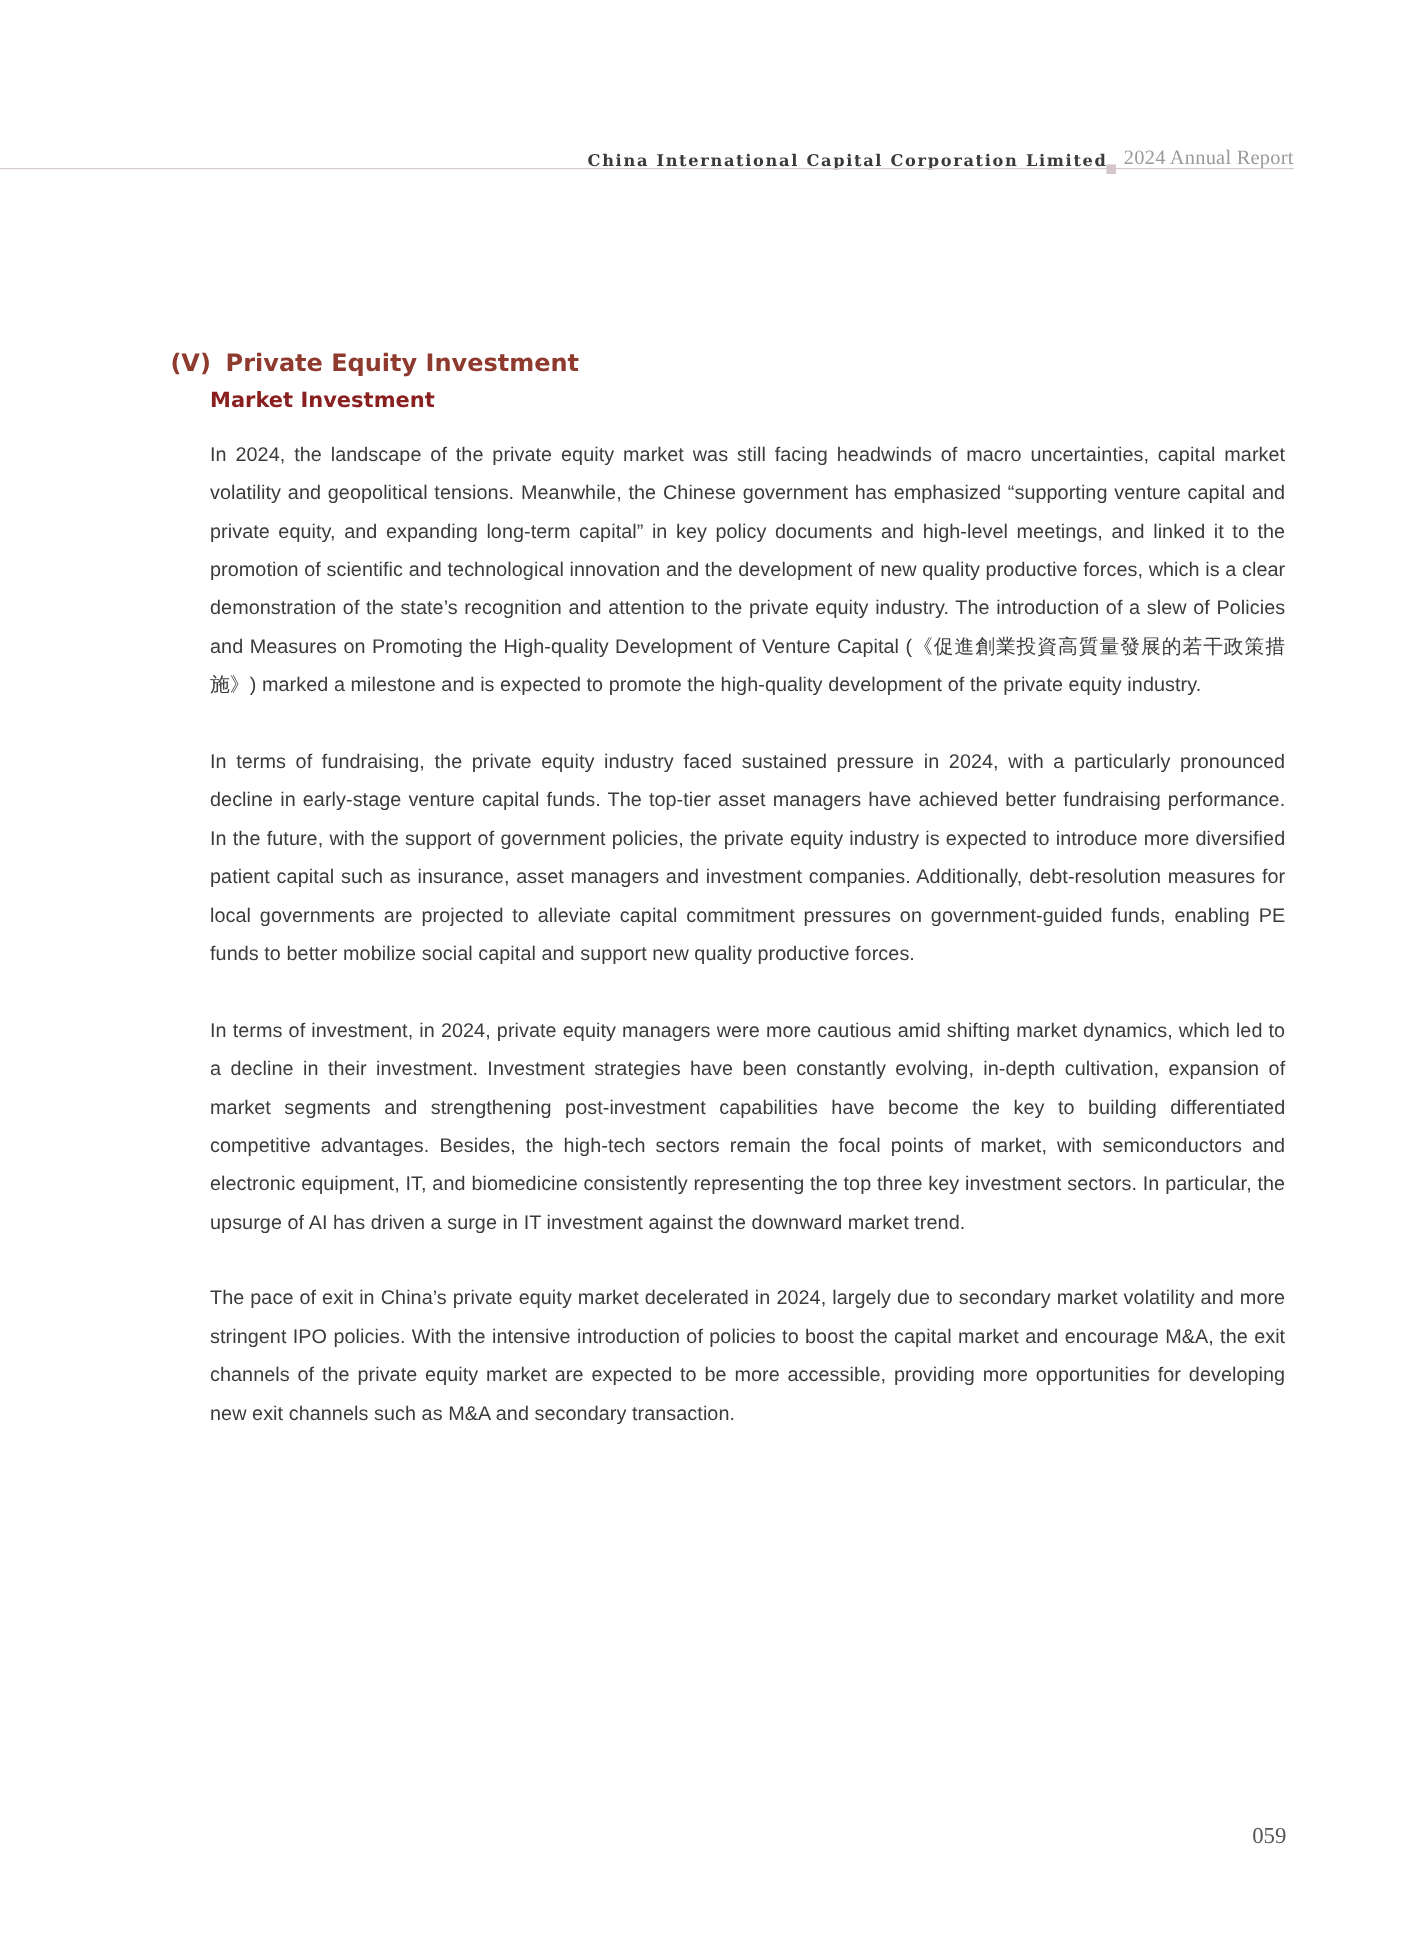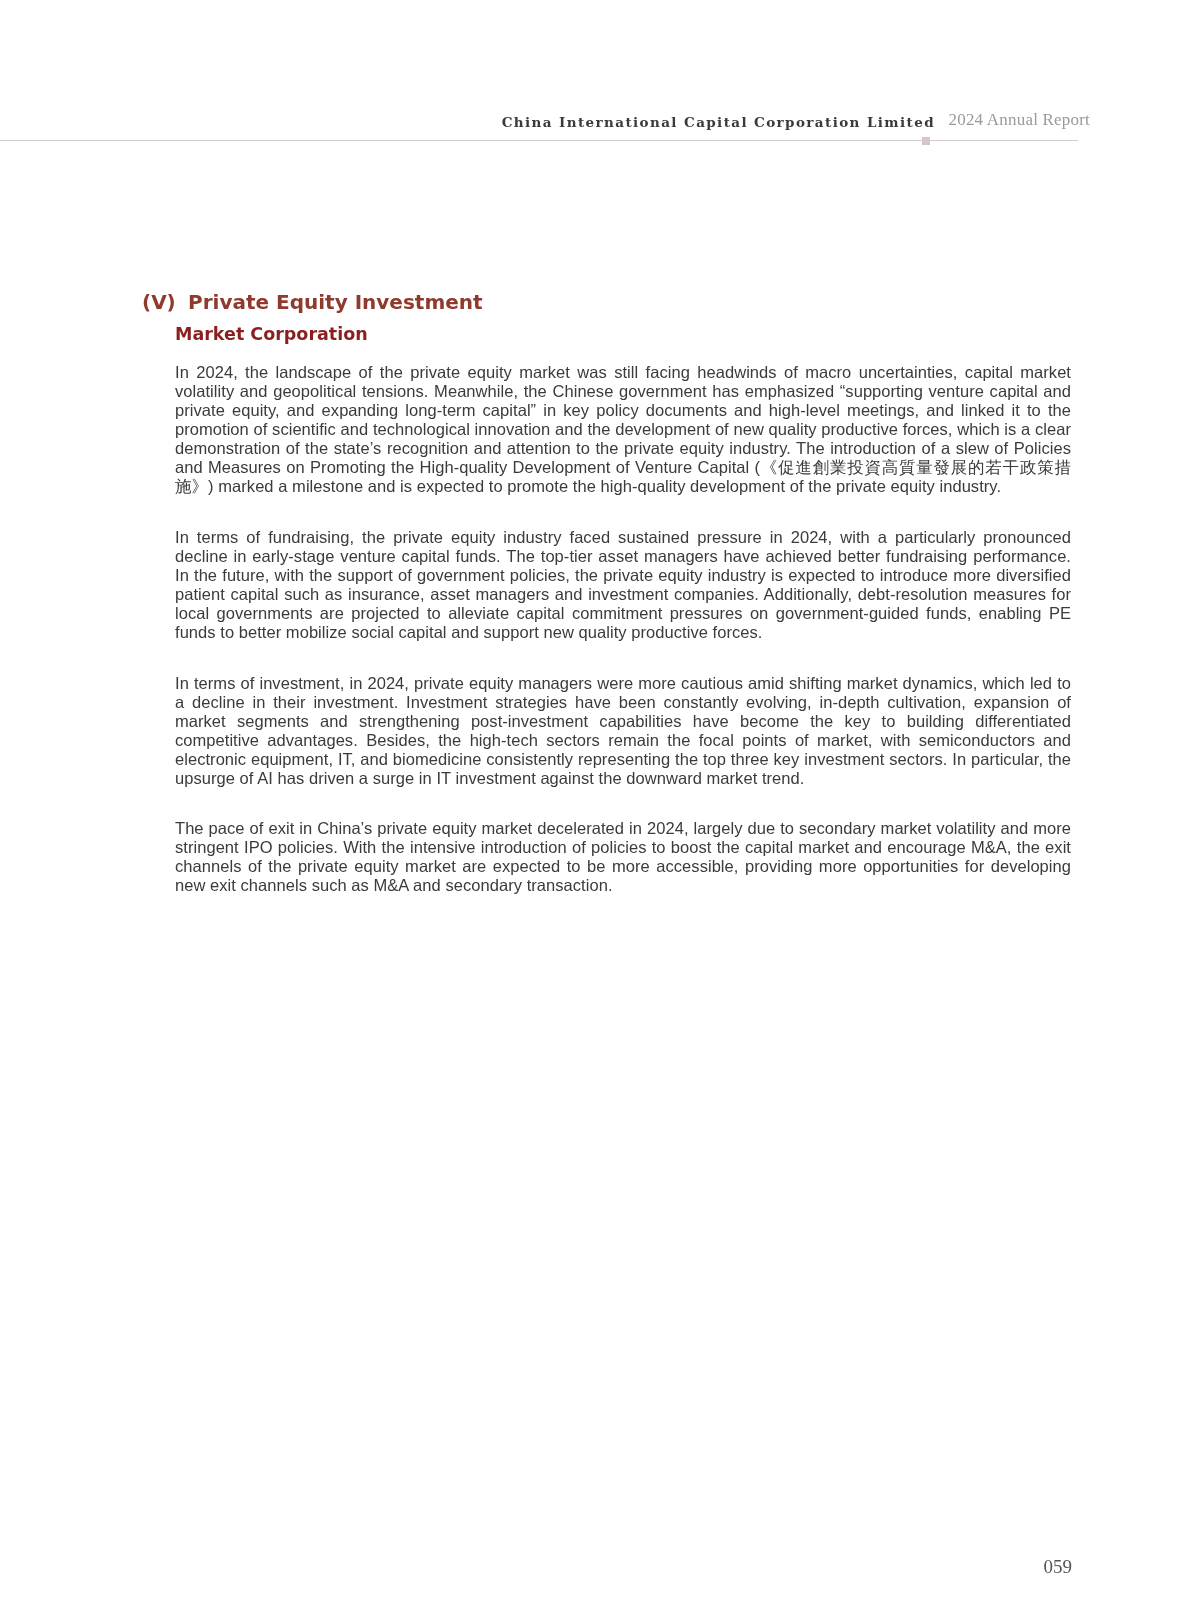--- a/index.html
+++ b/index.html
@@ -9,24 +9,23 @@
     }
     body {
       width: 1190px;
       height: 1615px;
       position: relative;
       overflow: hidden;
     }
     .page-header {
       position: absolute;
       left: 0;
-      top: 105px;
+      top: 117px;
       width: 1078px;
       height: 40px;
-      padding-left: 12px;
     }
     .header-company {
       position: absolute;
       right: 155px;
       top: 9px;
       font-family: "DejaVu Serif", "Liberation Serif", serif;
       font-weight: bold;
       font-size: 13.5px;
       letter-spacing: 1.4px;
       color: #3a3a3a;
@@ -85,51 +84,51 @@
     }
     .body-text {
       position: absolute;
       left: 175px;
       top: 363px;
       width: 896px;
     }
     .para {
       font-family: "Liberation Sans", "DejaVu Sans", sans-serif;
       font-size: 16.5px;
-      line-height: 19px;
+      line-height: 32px;
       color: #3b3b3b;
       text-align: justify;
       margin: 0 0 31.8px 0;
       letter-spacing: 0.05px;
     }
     .page-number {
       position: absolute;
       right: 118px;
-      top: 1556px;
+      top: 1520px;
       font-family: "Liberation Serif", "DejaVu Serif", serif;
       font-size: 19px;
       color: #555555;
       margin-left: 27px;
     }
   </style>
 </head>
 <body>
 
 <header class="page-header">
   <span class="header-company">China International Capital Corporation Limited</span>
   <span class="header-report">2024 Annual Report</span>
 </header>
 <div class="header-rule"></div>
 <div class="header-marker"></div>
 
 <h1 class="section-title" style="margin:13px;">
   <span class="num">(V)</span><span>Private Equity Investment</span>
 </h1>
 
-<h2 class="sub-title" style="margin:0;">Market Corporation</h2>
+<h2 class="sub-title" style="margin:0;">Market Investment</h2>
 
 <main class="body-text">
   <p class="para">In 2024, the landscape of the private equity market was still facing headwinds of macro uncertainties, capital market volatility and geopolitical tensions. Meanwhile, the Chinese government has emphasized “supporting venture capital and private equity, and expanding long-term capital” in key policy documents and high-level meetings, and linked it to the promotion of scientific and technological innovation and the development of new quality productive forces, which is a clear demonstration of the state’s recognition and attention to the private equity industry. The introduction of a slew of Policies and Measures on Promoting the High-quality Development of Venture Capital (《促進創業投資高質量發展的若干政策措施》) marked a milestone and is expected to promote the high-quality development of the private equity industry.</p>
   <p class="para">In terms of fundraising, the private equity industry faced sustained pressure in 2024, with a particularly pronounced decline in early-stage venture capital funds. The top-tier asset managers have achieved better fundraising performance. In the future, with the support of government policies, the private equity industry is expected to introduce more diversified patient capital such as insurance, asset managers and investment companies. Additionally, debt-resolution measures for local governments are projected to alleviate capital commitment pressures on government-guided funds, enabling PE funds to better mobilize social capital and support new quality productive forces.</p>
   <p class="para">In terms of investment, in 2024, private equity managers were more cautious amid shifting market dynamics, which led to a decline in their investment. Investment strategies have been constantly evolving, in-depth cultivation, expansion of market segments and strengthening post-investment capabilities have become the key to building differentiated competitive advantages. Besides, the high-tech sectors remain the focal points of market, with semiconductors and electronic equipment, IT, and biomedicine consistently representing the top three key investment sectors. In particular, the upsurge of AI has driven a surge in IT investment against the downward market trend.</p>
   <p class="para">The pace of exit in China’s private equity market decelerated in 2024, largely due to secondary market volatility and more stringent IPO policies. With the intensive introduction of policies to boost the capital market and encourage M&amp;A, the exit channels of the private equity market are expected to be more accessible, providing more opportunities for developing new exit channels such as M&amp;A and secondary transaction.</p>
 </main>
 
 <div class="page-number">059</div>
 

